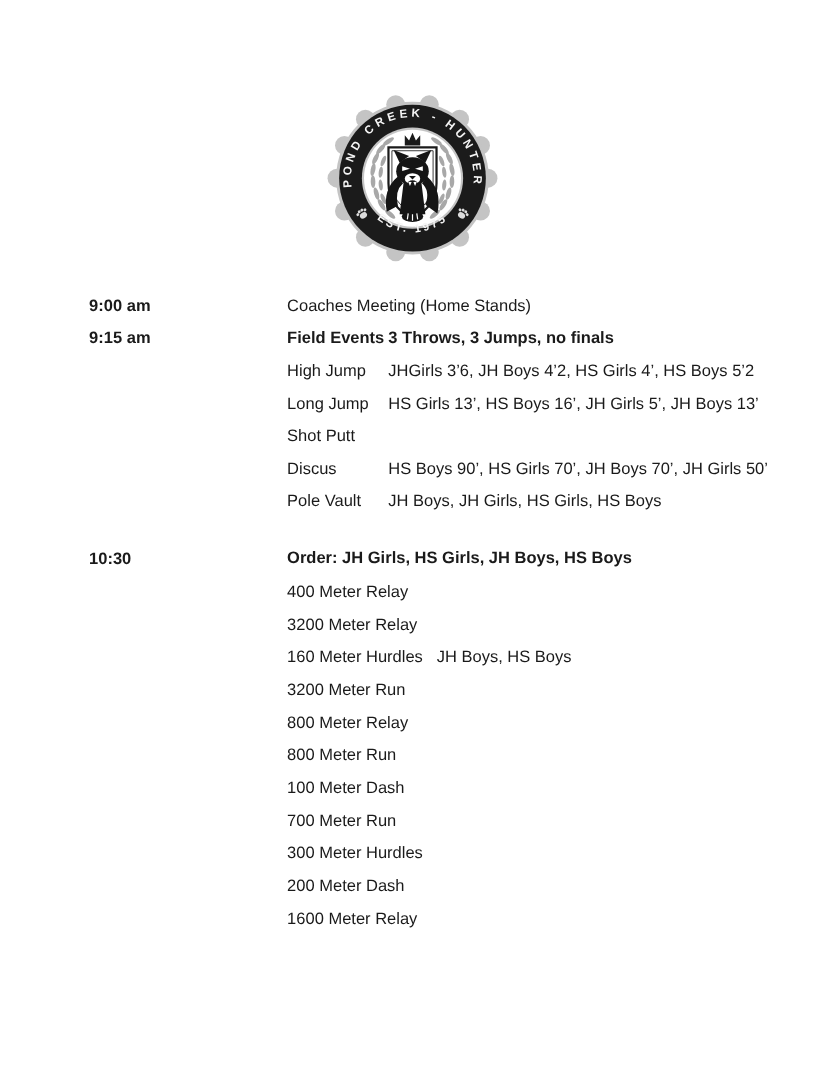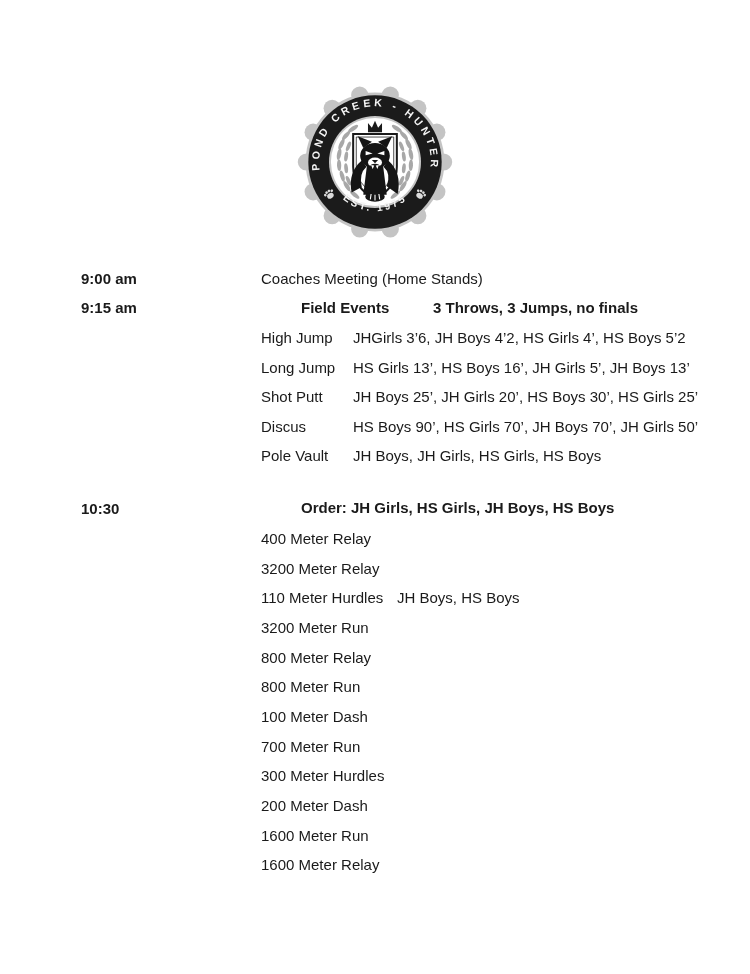--- a/index.html
+++ b/index.html
@@ -25,21 +25,21 @@
     position:absolute; top:252px; left:81px; right:30px;
     padding-top:6px;
     font-size:15px; line-height:19px;
   }
   .row { display:flex; align-items:flex-end; height:29.65px; white-space:nowrap; }
   .row.block { height:53px; }
   .col-time { width:180px; flex-shrink:0; font-weight:700; }
   .col-label { width:92px; flex-shrink:0; }
   .col-label.wide { width:136px; }
   .stack { display:flex; flex-direction:column; line-height:20.5px; }
-  .bold { font-weight:700;margin-left:40px; }
+  .bold { font-weight:700; }
   .underline { }
 </style>
 </head>
 <body>
 
 <div class="page">
 
   <div class="logo-wrap">
     <svg viewBox="0 0 200 200">
 
@@ -154,21 +154,20 @@
 
     <div class="row">
       <span class="col-time"></span>
       <span class="col-label">Long Jump</span>
       <span>HS Girls 13’, HS Boys 16’, JH Girls 5’, JH Boys 13’</span>
     </div>
 
     <div class="row">
       <span class="col-time"></span>
       <span class="col-label">Shot Putt</span>
-      <span>JH Boys 25’, JH Girls 20’, HS Boys 30’, HS Girls 25’</span>
     </div>
 
     <div class="row">
       <span class="col-time"></span>
       <span class="col-label">Discus</span>
       <span>HS Boys 90’, HS Girls 70’, JH Boys 70’, JH Girls 50’</span>
     </div>
 
     <div class="row">
       <span class="col-time"></span>
@@ -189,21 +188,21 @@
     </div>
 
     <div class="row">
       <span class="col-time"></span>
       <span>3200 Meter Relay</span>
     </div>
 
 
     <div class="row">
       <span class="col-time"></span>
-      <span class="col-label wide">110 Meter Hurdles</span>
+      <span class="col-label wide">160 Meter Hurdles</span>
       <span>JH Boys, HS Boys</span>
     </div>
 
     <div class="row">
       <span class="col-time"></span>
       <span>3200 Meter Run</span>
     </div>
 
     <div class="row">
       <span class="col-time"></span>
@@ -228,24 +227,20 @@
     <div class="row">
       <span class="col-time"></span>
       <span>300 Meter Hurdles</span>
     </div>
 
     <div class="row">
       <span class="col-time"></span>
       <span>200 Meter Dash</span>
     </div>
 
-    <div class="row">
-      <span class="col-time"></span>
-      <span>1600 Meter Run</span>
-    </div>
 
     <div class="row">
       <span class="col-time"></span>
       <span>1600 Meter Relay</span>
     </div>
 
   </div>
 </div>
 
 </body></html>

